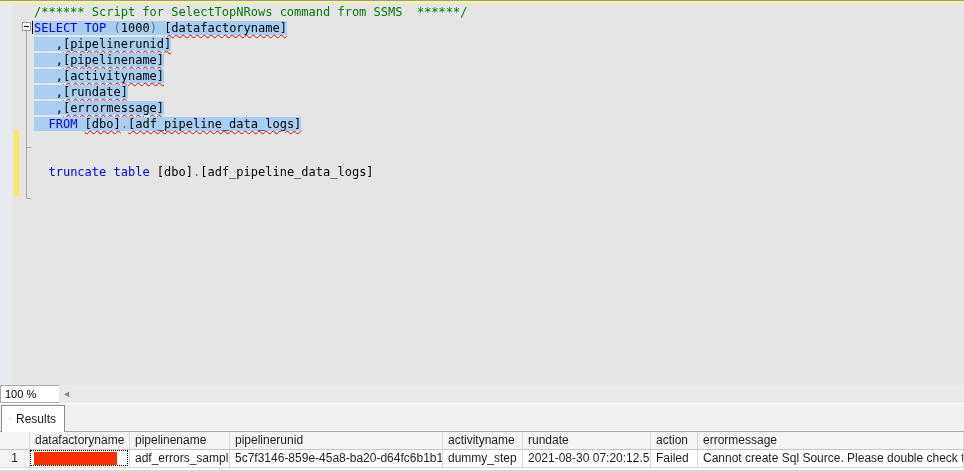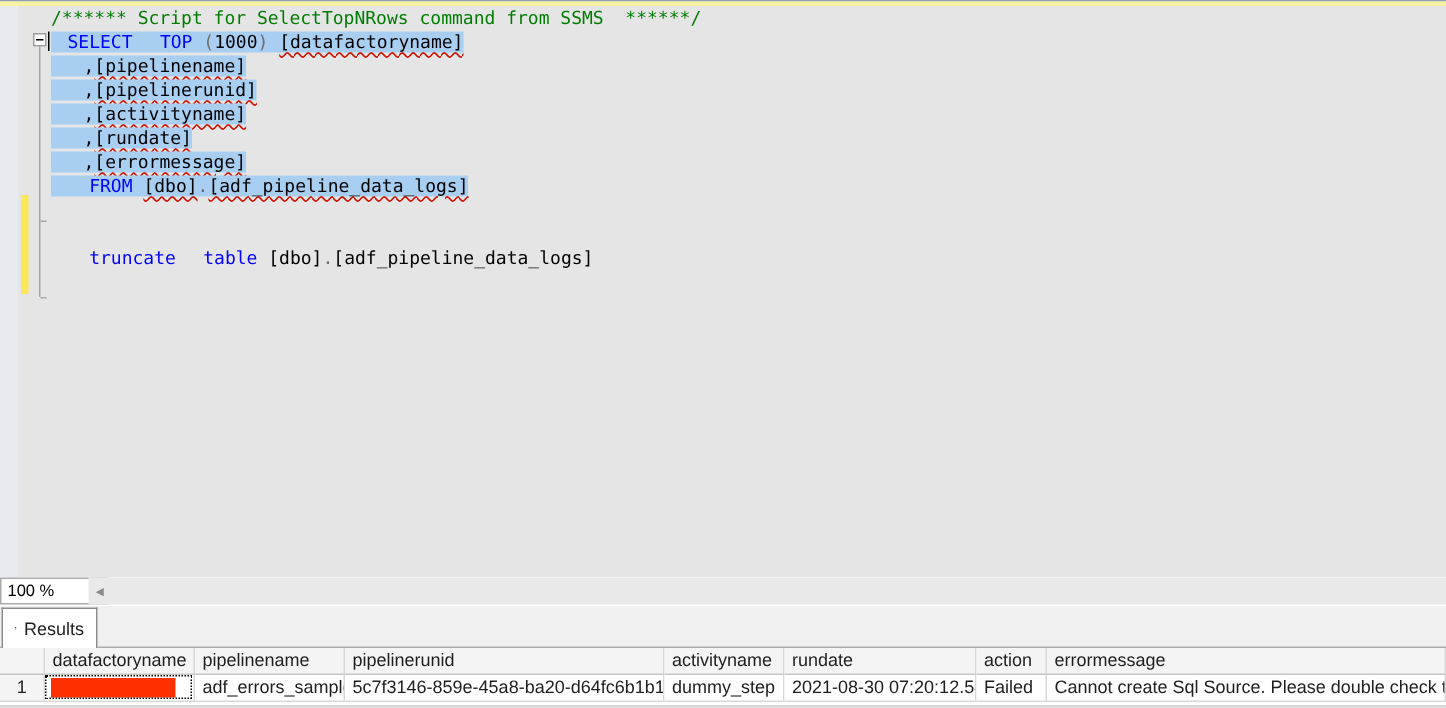--- a/index.html
+++ b/index.html
@@ -18,21 +18,21 @@
             border:1px solid #9C9C9C;box-sizing:border-box;}
   .fold-box .minus{position:absolute;left:1px;top:3px;width:5px;height:1px;background:#000;}
   .outline-line{position:absolute;left:26px;top:27px;width:1px;height:167px;background:#A6A6A6;}
   .outline-tick{position:absolute;left:27px;width:4px;height:1px;background:#A6A6A6;}
   .tick-1{top:143px;} .tick-2{top:194px;}
   .caret{position:absolute;left:32px;top:17px;width:1px;height:13px;background:#000;}
   .code{position:absolute;left:34px;top:0;}
   .code-line{height:16px;white-space:pre;font-family:"DejaVu Sans Mono","Liberation Mono",monospace;
              font-size:12px;line-height:16px;color:#000;}
   .sel{background:#A8CEF2;}
-  .c-kw{color:#0000FF;margin-left:11px;}
+  .c-kw{color:#0000FF;}
   .c-cm{color:#007D00;}
   .c-gy{color:#6E6E6E;}
   .c-sq{text-decoration-line:underline;text-decoration-style:wavy;text-decoration-color:#D01000;
         text-decoration-thickness:1px;text-underline-offset:2px;}
 
   
   .statusbar{position:absolute;left:0;top:385px;width:964px;height:19px;background:#fff;}
   .zoom-box{position:absolute;left:0;top:0;width:72px;height:18px;background:#fff;
             border:1px solid #A9A9A9;box-sizing:border-box;font-size:11px;color:#000;
             display:flex;align-items:center;}
@@ -82,22 +82,22 @@
     <div class="fold-box">
       <div class="minus"></div>
     </div>
     <div class="outline-line"></div>
     <div class="outline-tick tick-1"></div>
     <div class="outline-tick tick-2"></div>
     <div class="caret"></div>
     <div class="code">
         <div class="code-line"><span class="c-cm">/****** Script for SelectTopNRows command from SSMS  ******/</span></div>
         <div class="code-line"><span class="sel"><span class="c-kw">SELECT</span><span> </span><span class="c-kw">TOP</span><span> </span><span class="c-gy">(</span><span>1000</span><span class="c-gy">)</span><span> </span><span class="c-sq">[datafactoryname]</span></span></div>
+        <div class="code-line"><span class="sel"><span>   ,</span><span class="c-sq">[pipelinerunid]</span></span></div>
         <div class="code-line"><span class="sel"><span>   ,</span><span class="c-sq">[pipelinename]</span></span></div>
-        <div class="code-line"><span class="sel"><span>   ,</span><span class="c-sq">[pipelinerunid]</span></span></div>
         <div class="code-line"><span class="sel"><span>   ,</span><span class="c-sq">[activityname]</span></span></div>
         <div class="code-line"><span class="sel"><span>   ,</span><span class="c-sq">[rundate]</span></span></div>
         <div class="code-line"><span class="sel"><span>   ,</span><span class="c-sq">[errormessage]</span></span></div>
         <div class="code-line"><span class="sel"><span>  </span><span class="c-kw">FROM</span><span> </span><span class="c-sq">[dbo]</span><span class="c-gy">.</span><span class="c-sq">[adf_pipeline_data_logs]</span></span></div>
         <div class="code-line"></div>
         <div class="code-line"></div>
         <div class="code-line"><span>  </span><span class="c-kw">truncate</span><span> </span><span class="c-kw">table</span><span> </span><span>[dbo]</span><span class="c-gy">.</span><span>[adf_pipeline_data_logs]</span></div>
       </div>
   </div>
 

